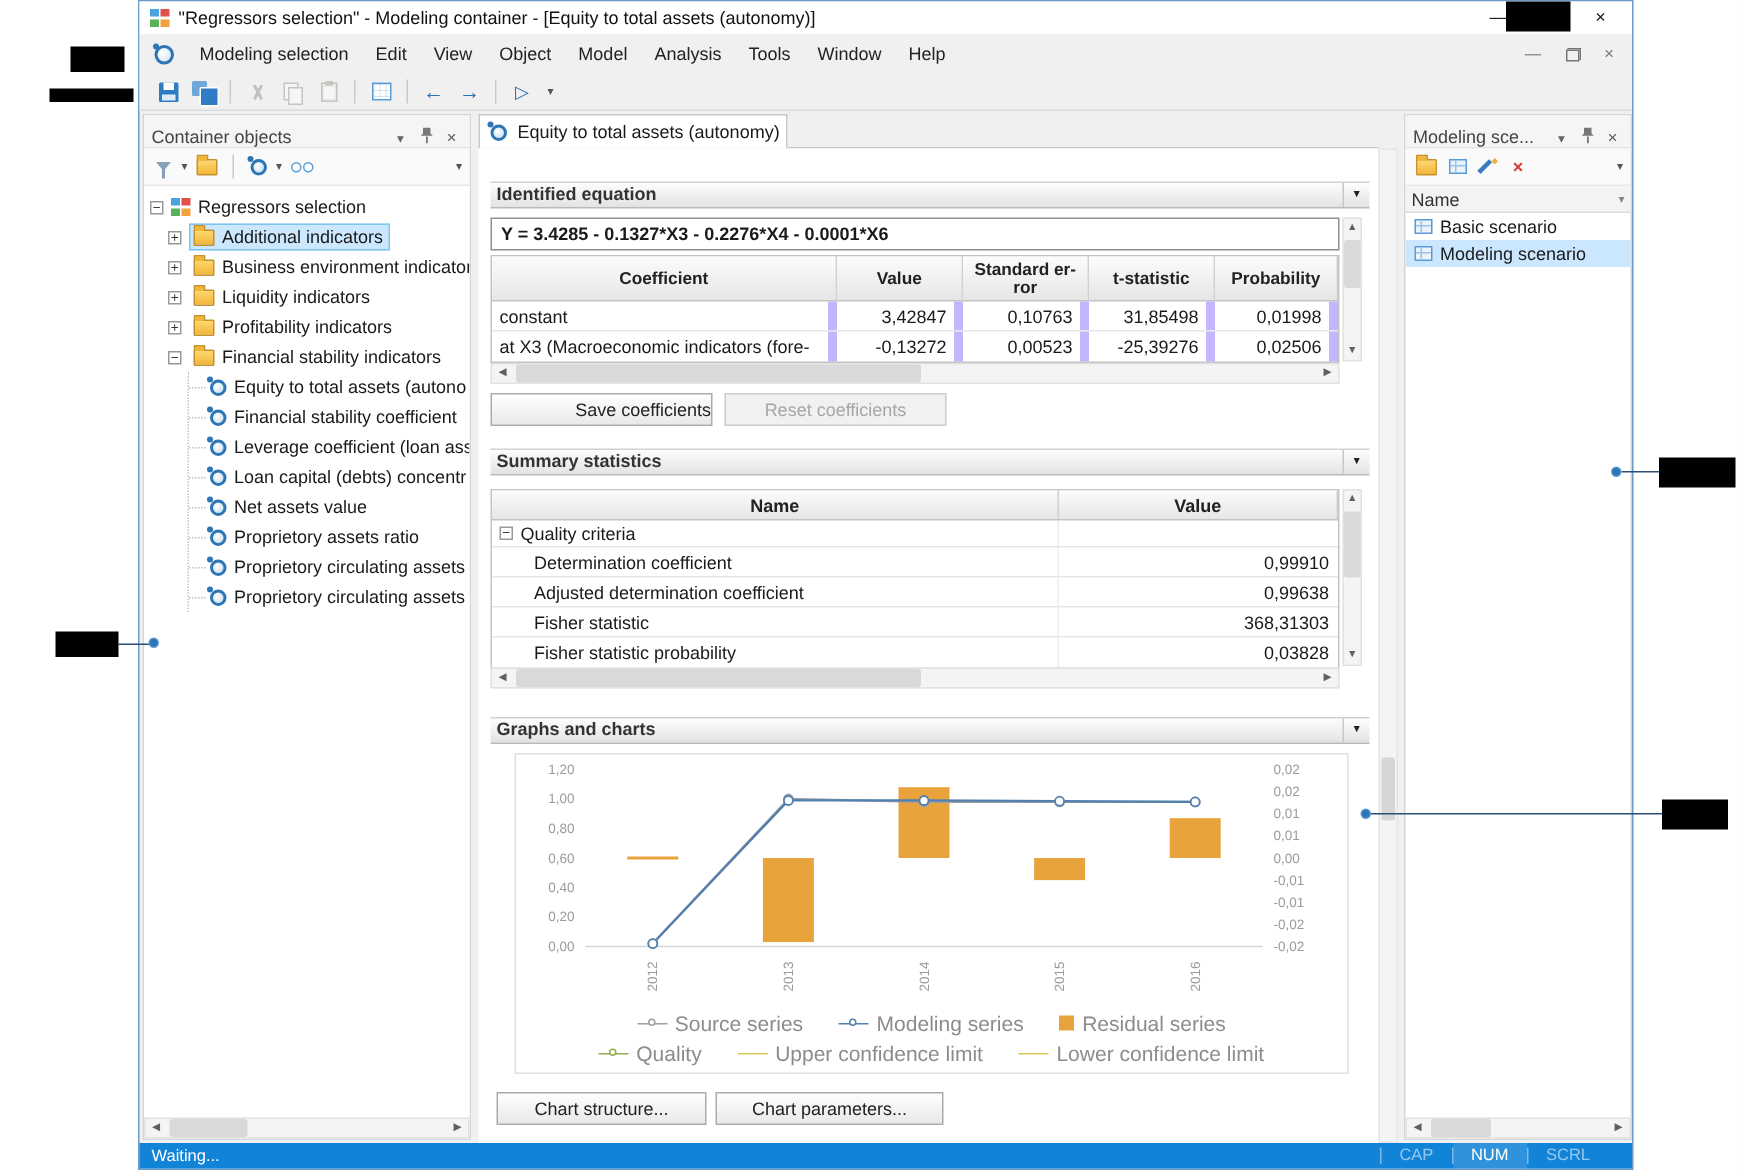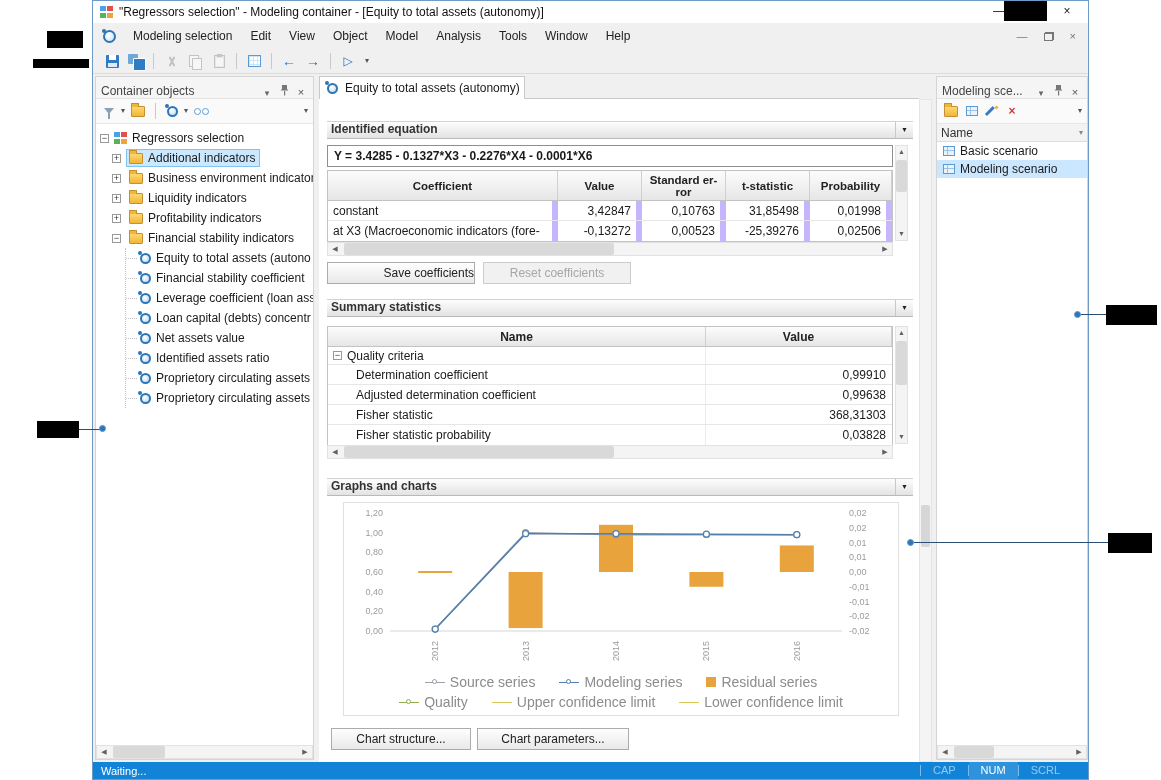--- a/index.html
+++ b/index.html
@@ -319,21 +319,21 @@
             <div class="tree-leaf">
               <span class="model-icon"></span>
               <span class="lbl">Loan capital (debts) concentr</span>
             </div>
             <div class="tree-leaf">
               <span class="model-icon"></span>
               <span class="lbl">Net assets value</span>
             </div>
             <div class="tree-leaf">
               <span class="model-icon"></span>
-              <span class="lbl">Identified assets ratio</span>
+              <span class="lbl">Proprietory assets ratio</span>
             </div>
             <div class="tree-leaf">
               <span class="model-icon"></span>
               <span class="lbl">Proprietory circulating assets</span>
             </div>
             <div class="tree-leaf">
               <span class="model-icon"></span>
               <span class="lbl">Proprietory circulating assets</span>
             </div>
           </div>

